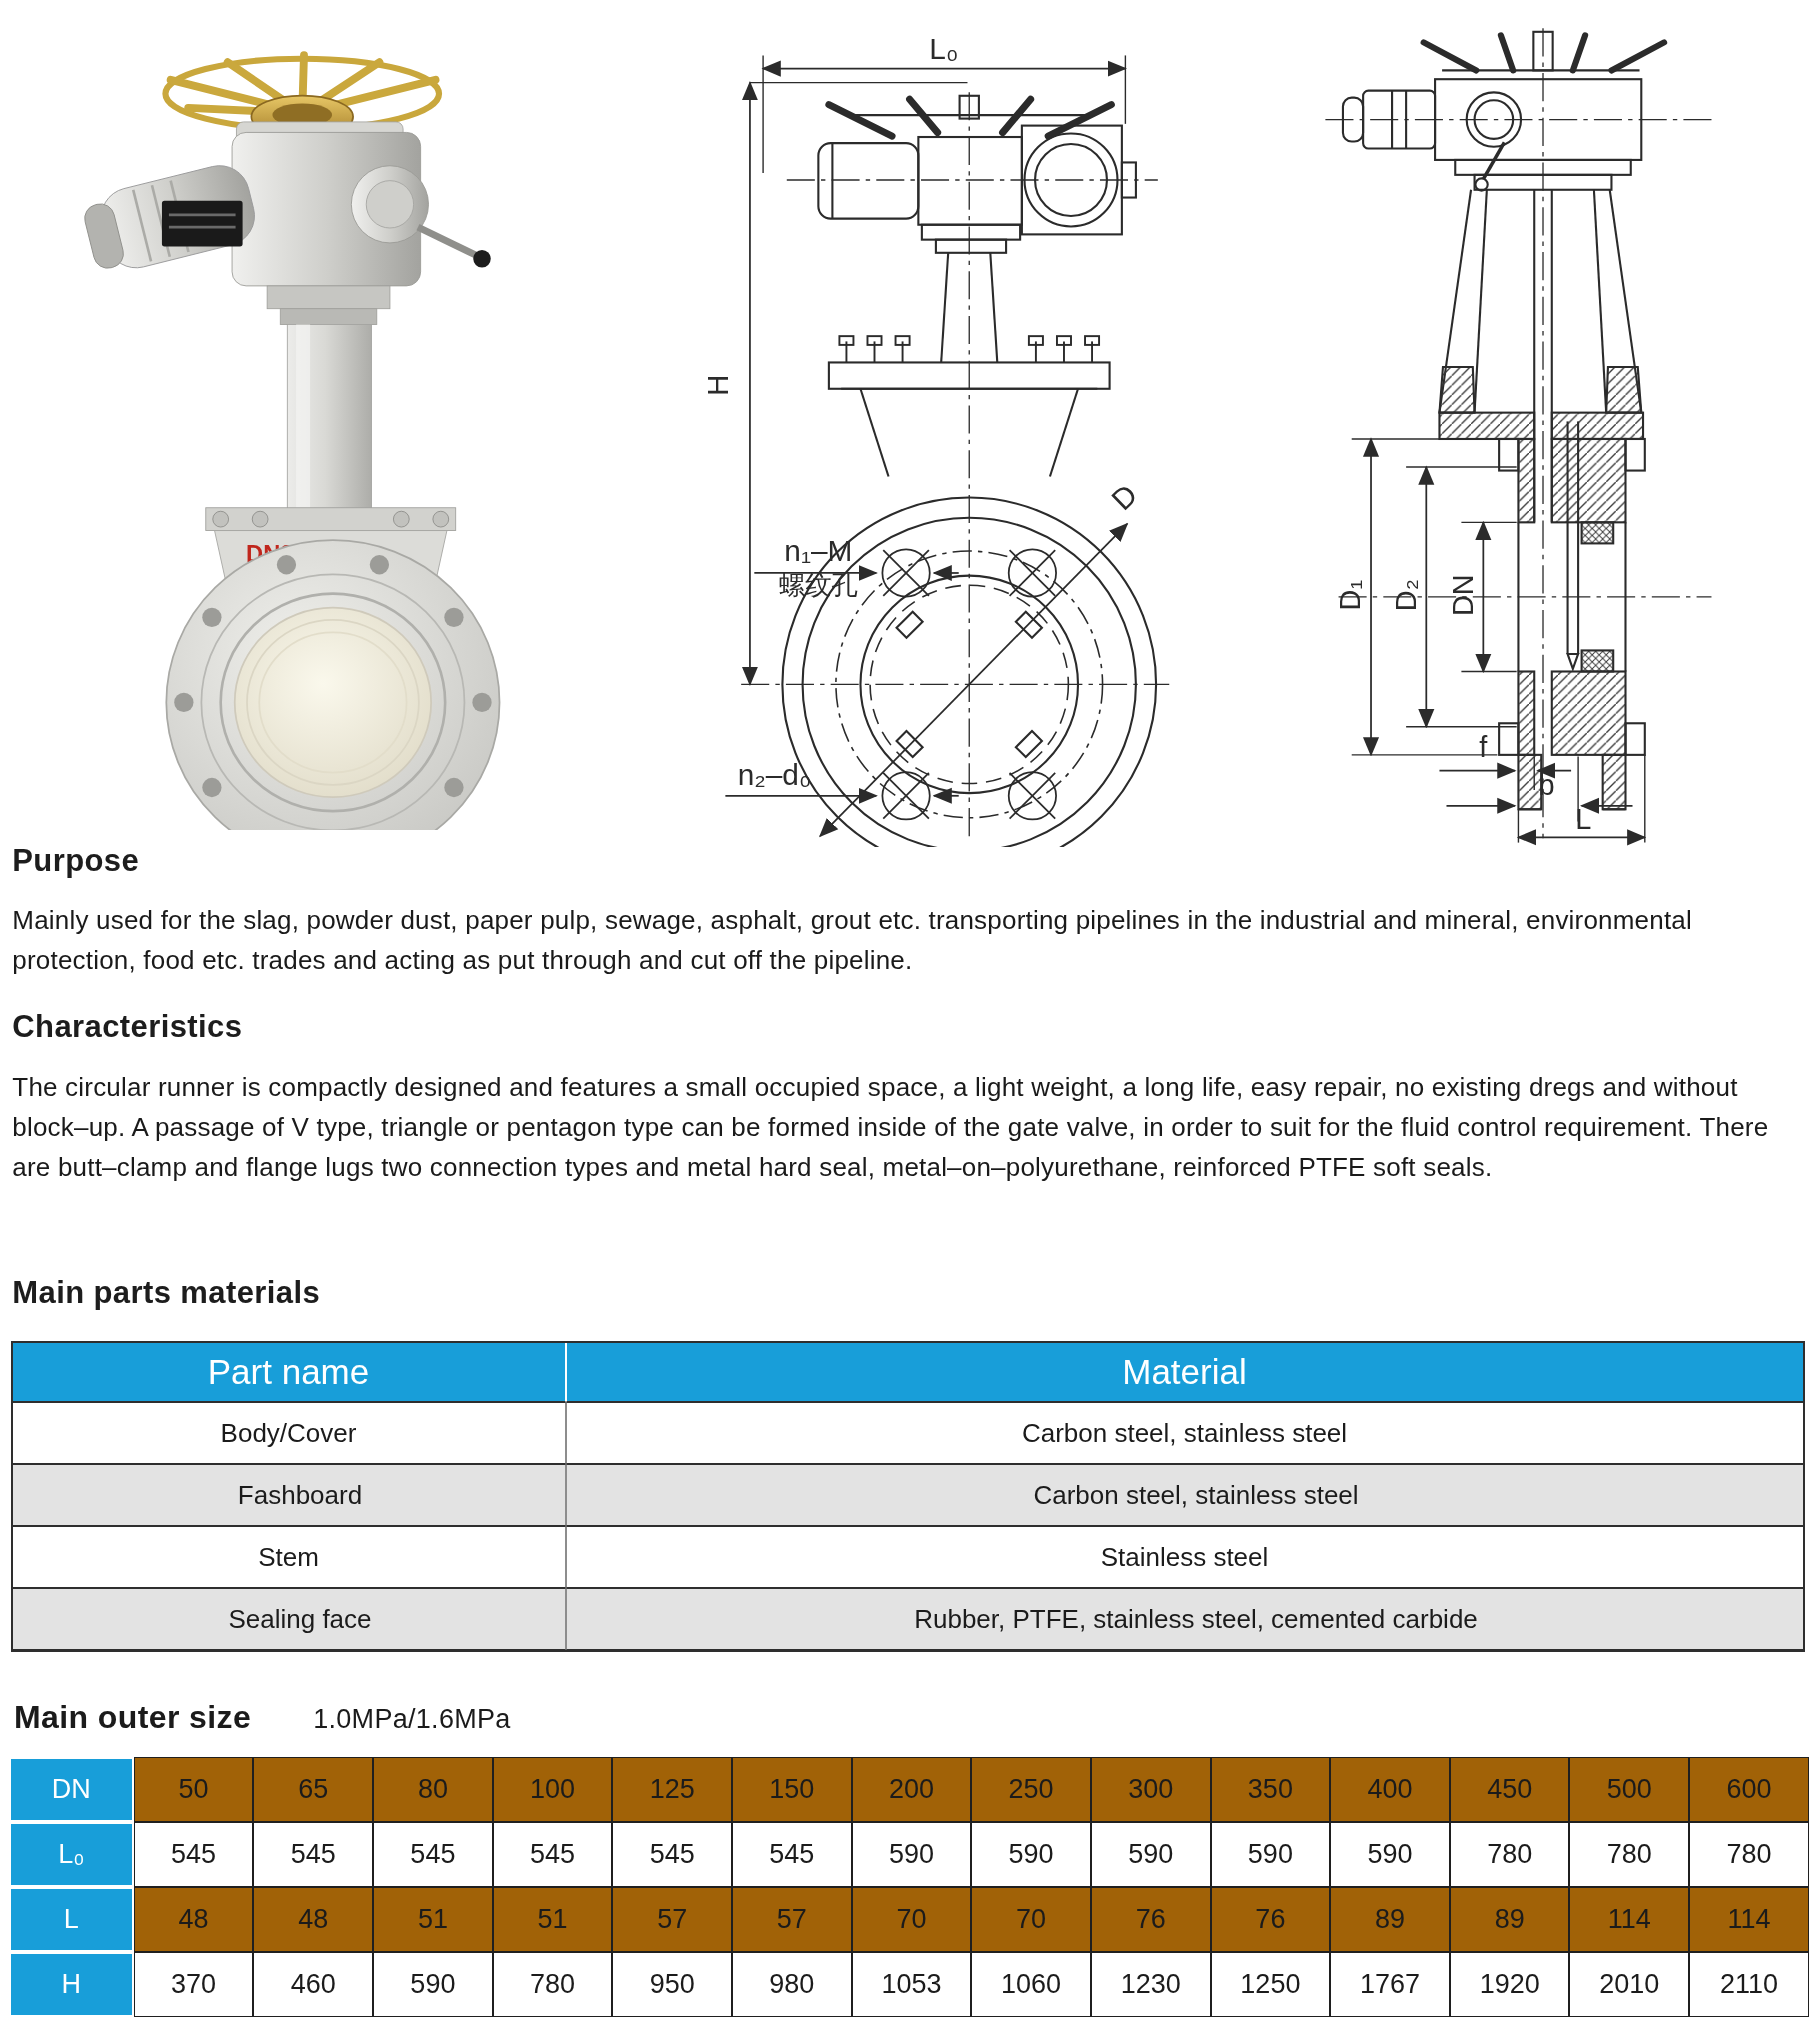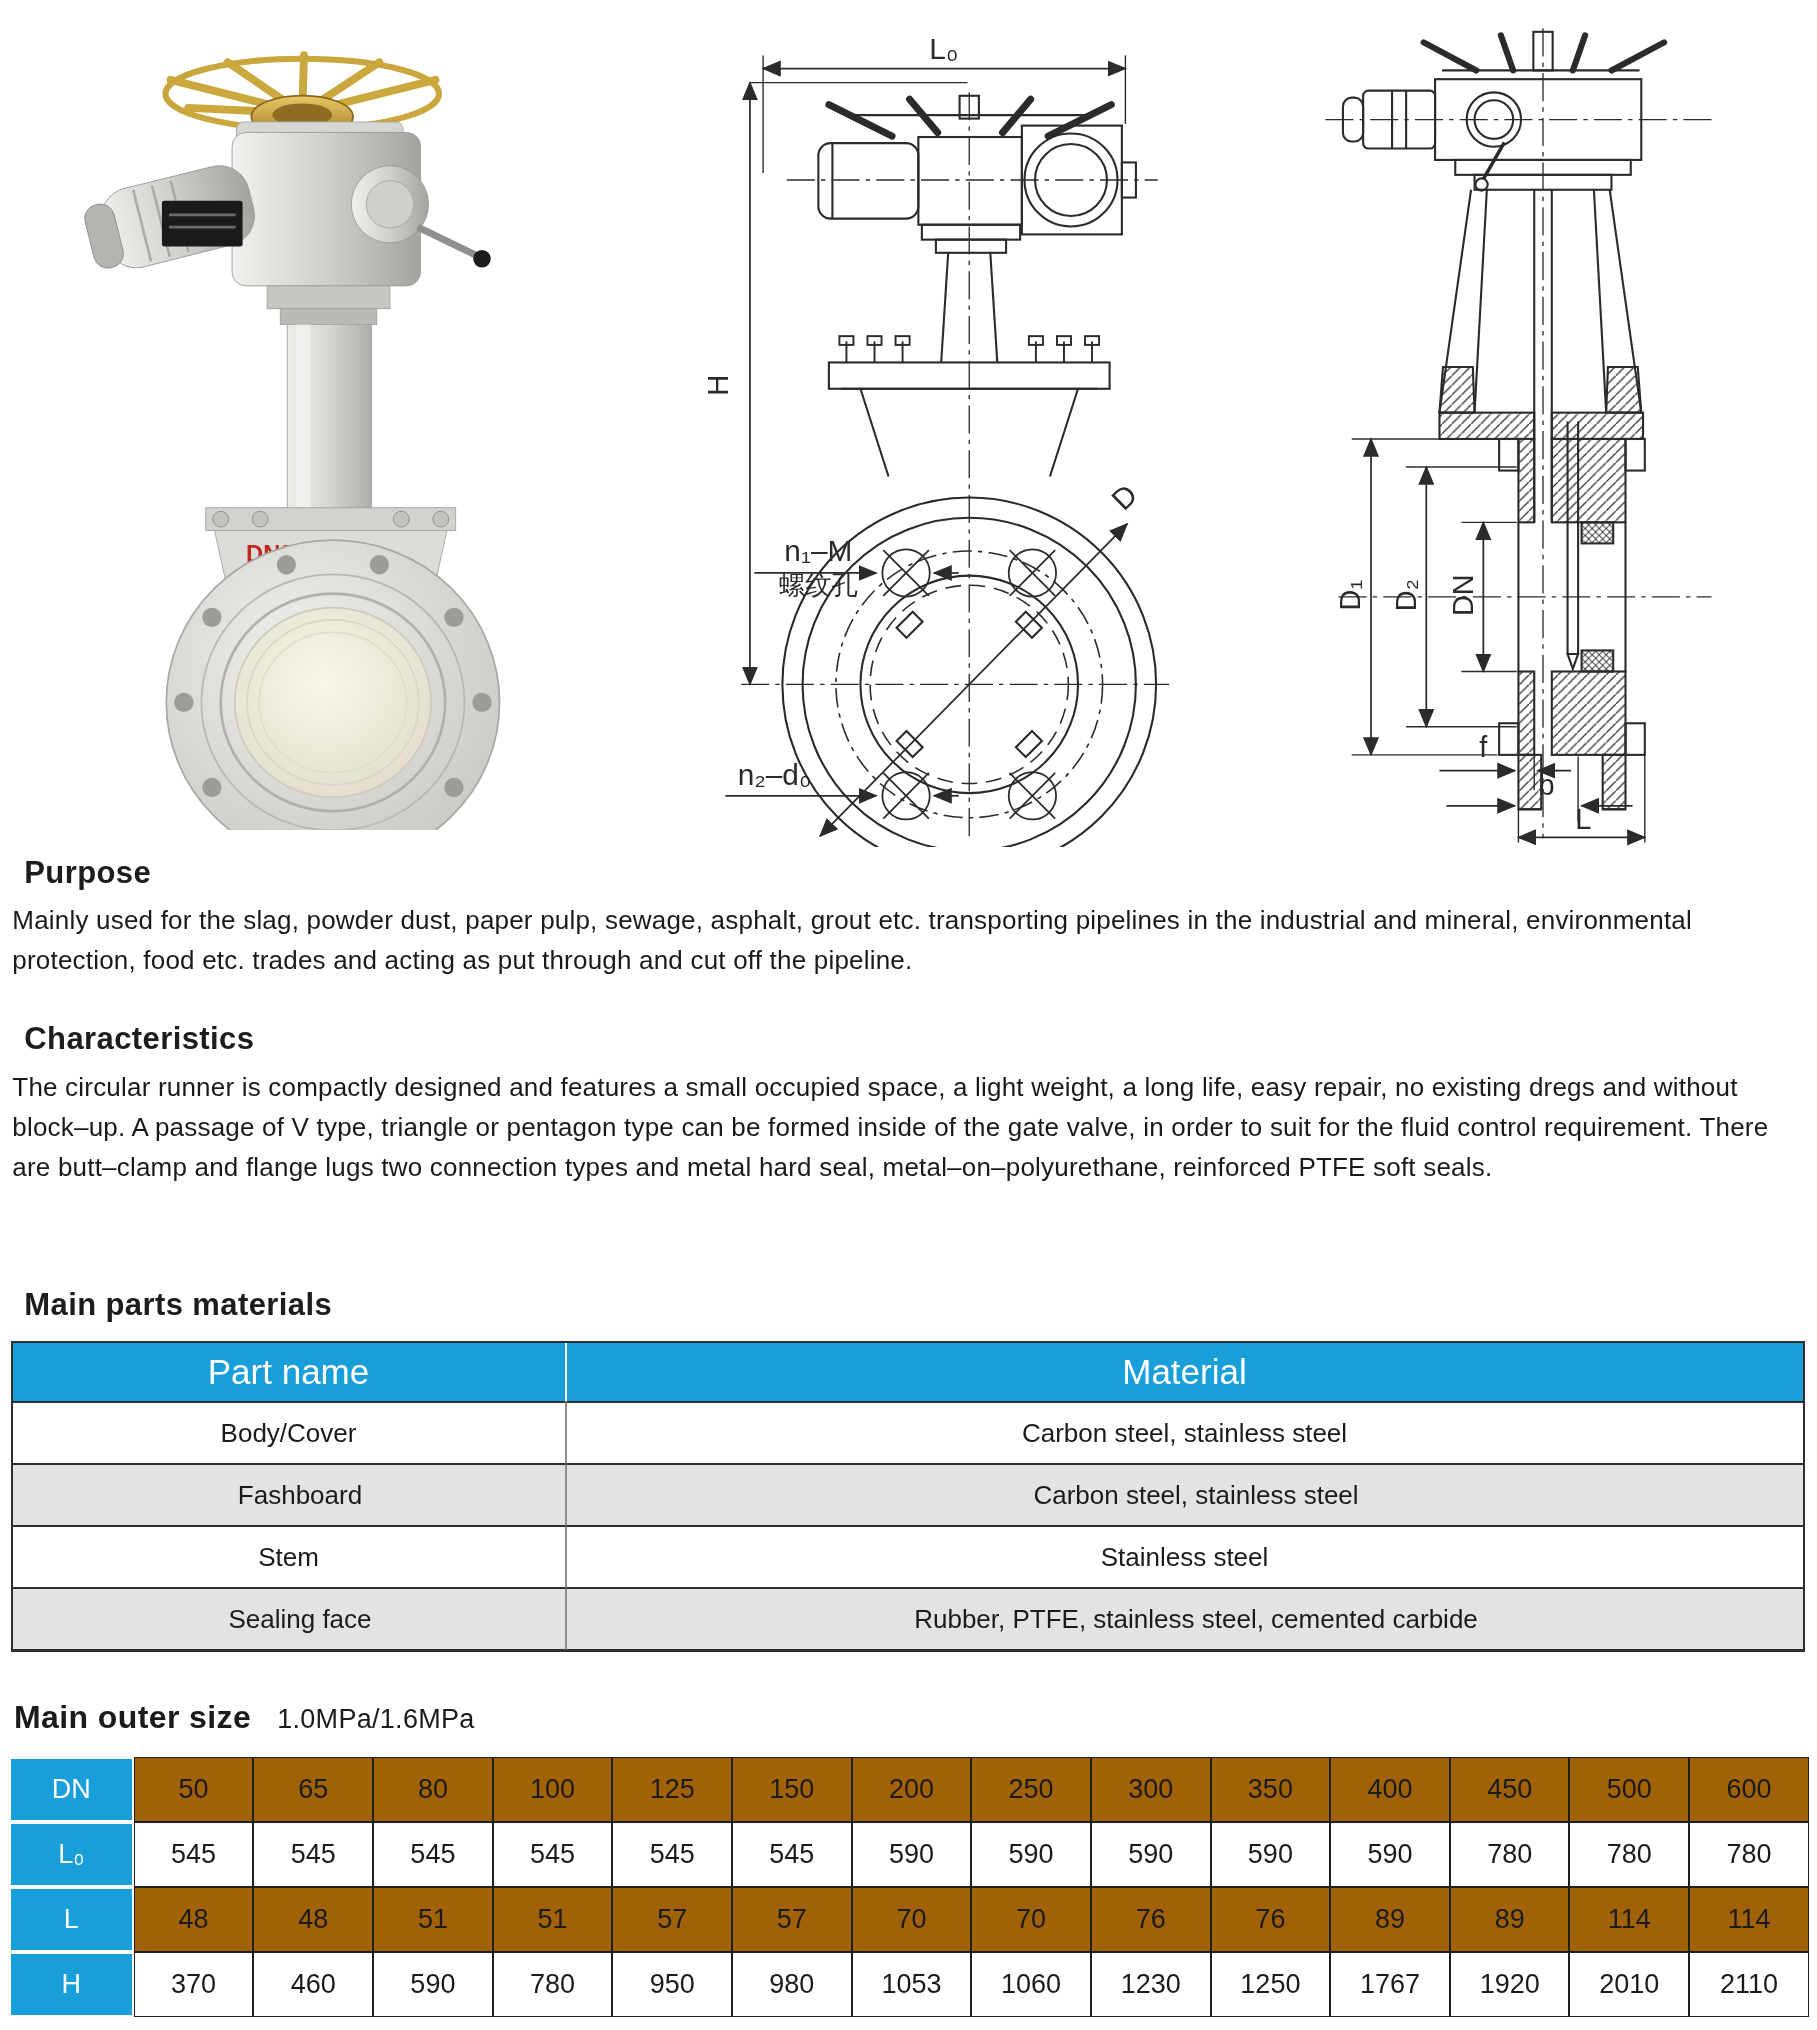--- a/index.html
+++ b/index.html
@@ -2,29 +2,29 @@
 <html style="font-size:14px"><head>
 <meta charset="utf-8">
 <style>
   html,body{margin:0;padding:0;background:#fff;}
   .page{position:relative;width:1817px;height:2030px;background:#fff;overflow:hidden;
         font-family:"Liberation Sans","DejaVu Sans",sans-serif;color:#1b1b1b;}
   svg{position:absolute;}
   #photo-svg{left:83px;top:17.6px;}
   #front-svg{left:478px;top:13px;}
   #side-svg{left:1220px;top:8.8px;}
-  .sec-title{position:absolute;left:12.3px;font-size:31px;font-weight:700;letter-spacing:0.4px;color:#1d1d1d;margin:12px;}
+  .sec-title{position:absolute;left:12.3px;font-size:31px;font-weight:700;letter-spacing:0.4px;color:#1d1d1d;margin:0;}
   .sec-body{position:absolute;left:12.3px;width:1792px;font-size:26px;line-height:40px;letter-spacing:0.2px;margin:0;color:#1a1a1a;}
   #purpose-title{top:843px;}
   #purpose-body{top:900px;}
   #char-title{top:1009px;}
   #char-body{top:1067px;}
   #materials-title{top:1275px;}
   #size-title-row{position:absolute;left:14px;top:1699px;font-size:32px;font-weight:700;letter-spacing:0.4px;}
-  #size-subtitle{font-size:27px;font-weight:400;margin-left:26px;letter-spacing:0.3px;}
+  #size-subtitle{font-size:27px;font-weight:400;margin-left:62px;letter-spacing:0.3px;}
 
   
   #materials-table{position:absolute;left:10.5px;top:1341px;width:1794px;
      border-collapse:separate;border-spacing:0;table-layout:fixed;
      border:2.6px solid #2e2e2e;}
   #materials-table th{background:#189ED9;color:#fff;font-weight:400;font-size:35px;
      height:56px;text-align:center;border-bottom:1.8px solid #2e2e2e;}
   #materials-table th.part{border-right:1.8px solid #fff;}
   #materials-table th.mat{border-left:1.8px solid #fff;}
   #materials-table td{font-size:26px;text-align:center;height:58px;background:#fff;

